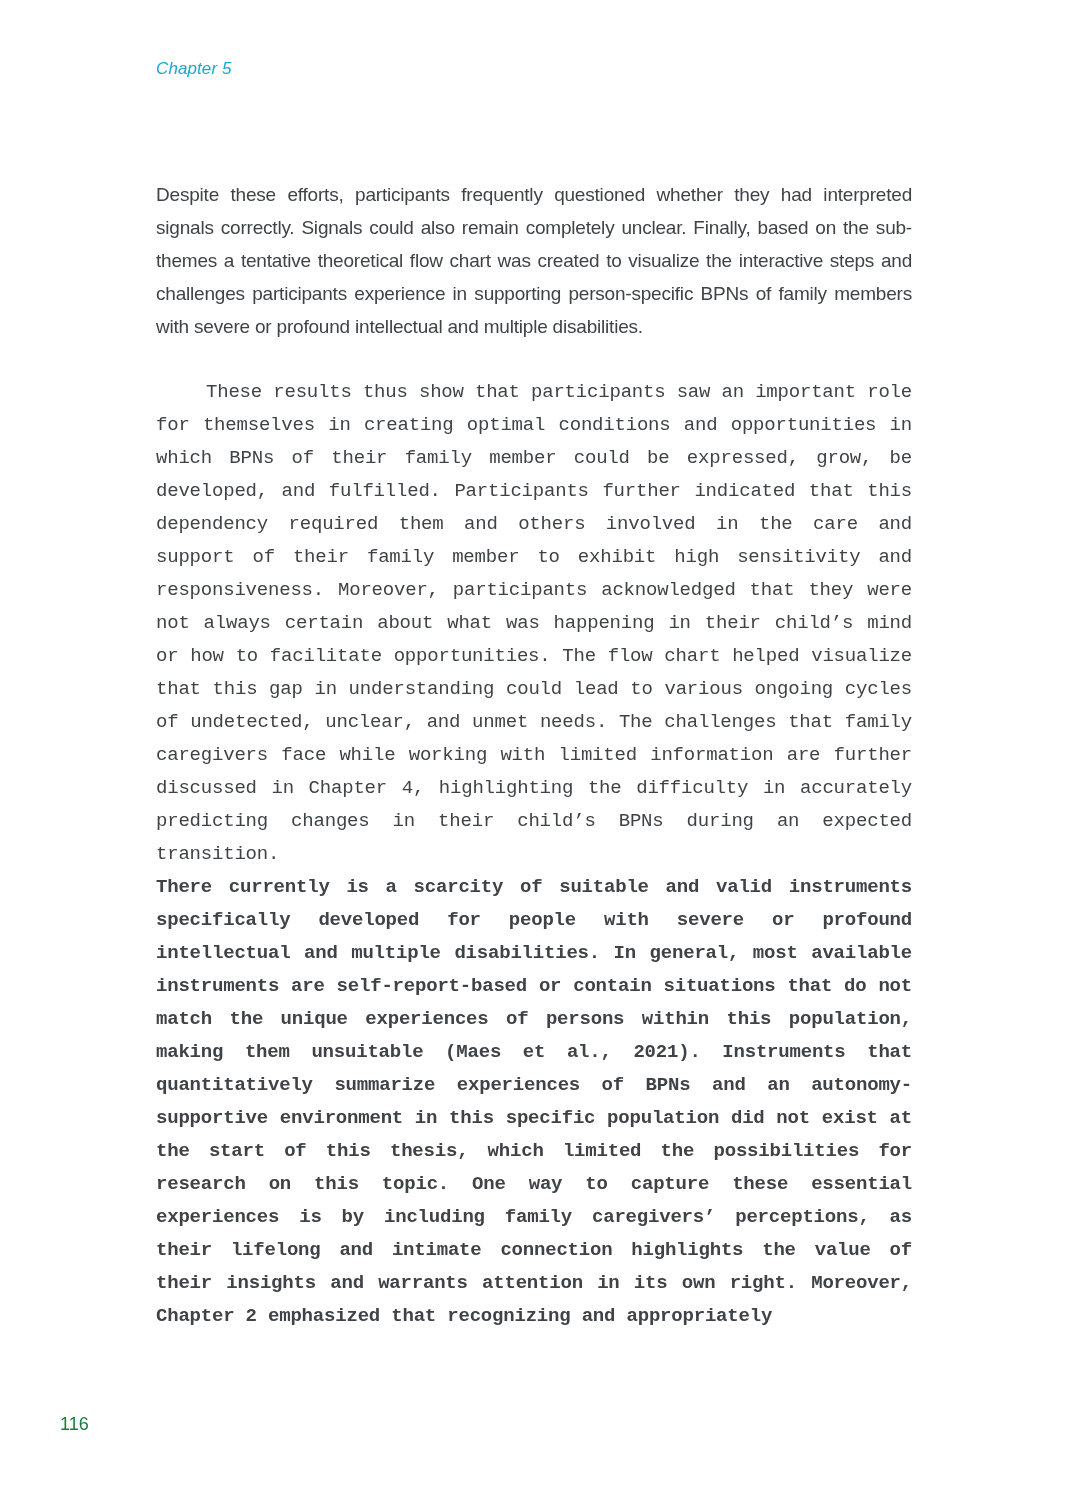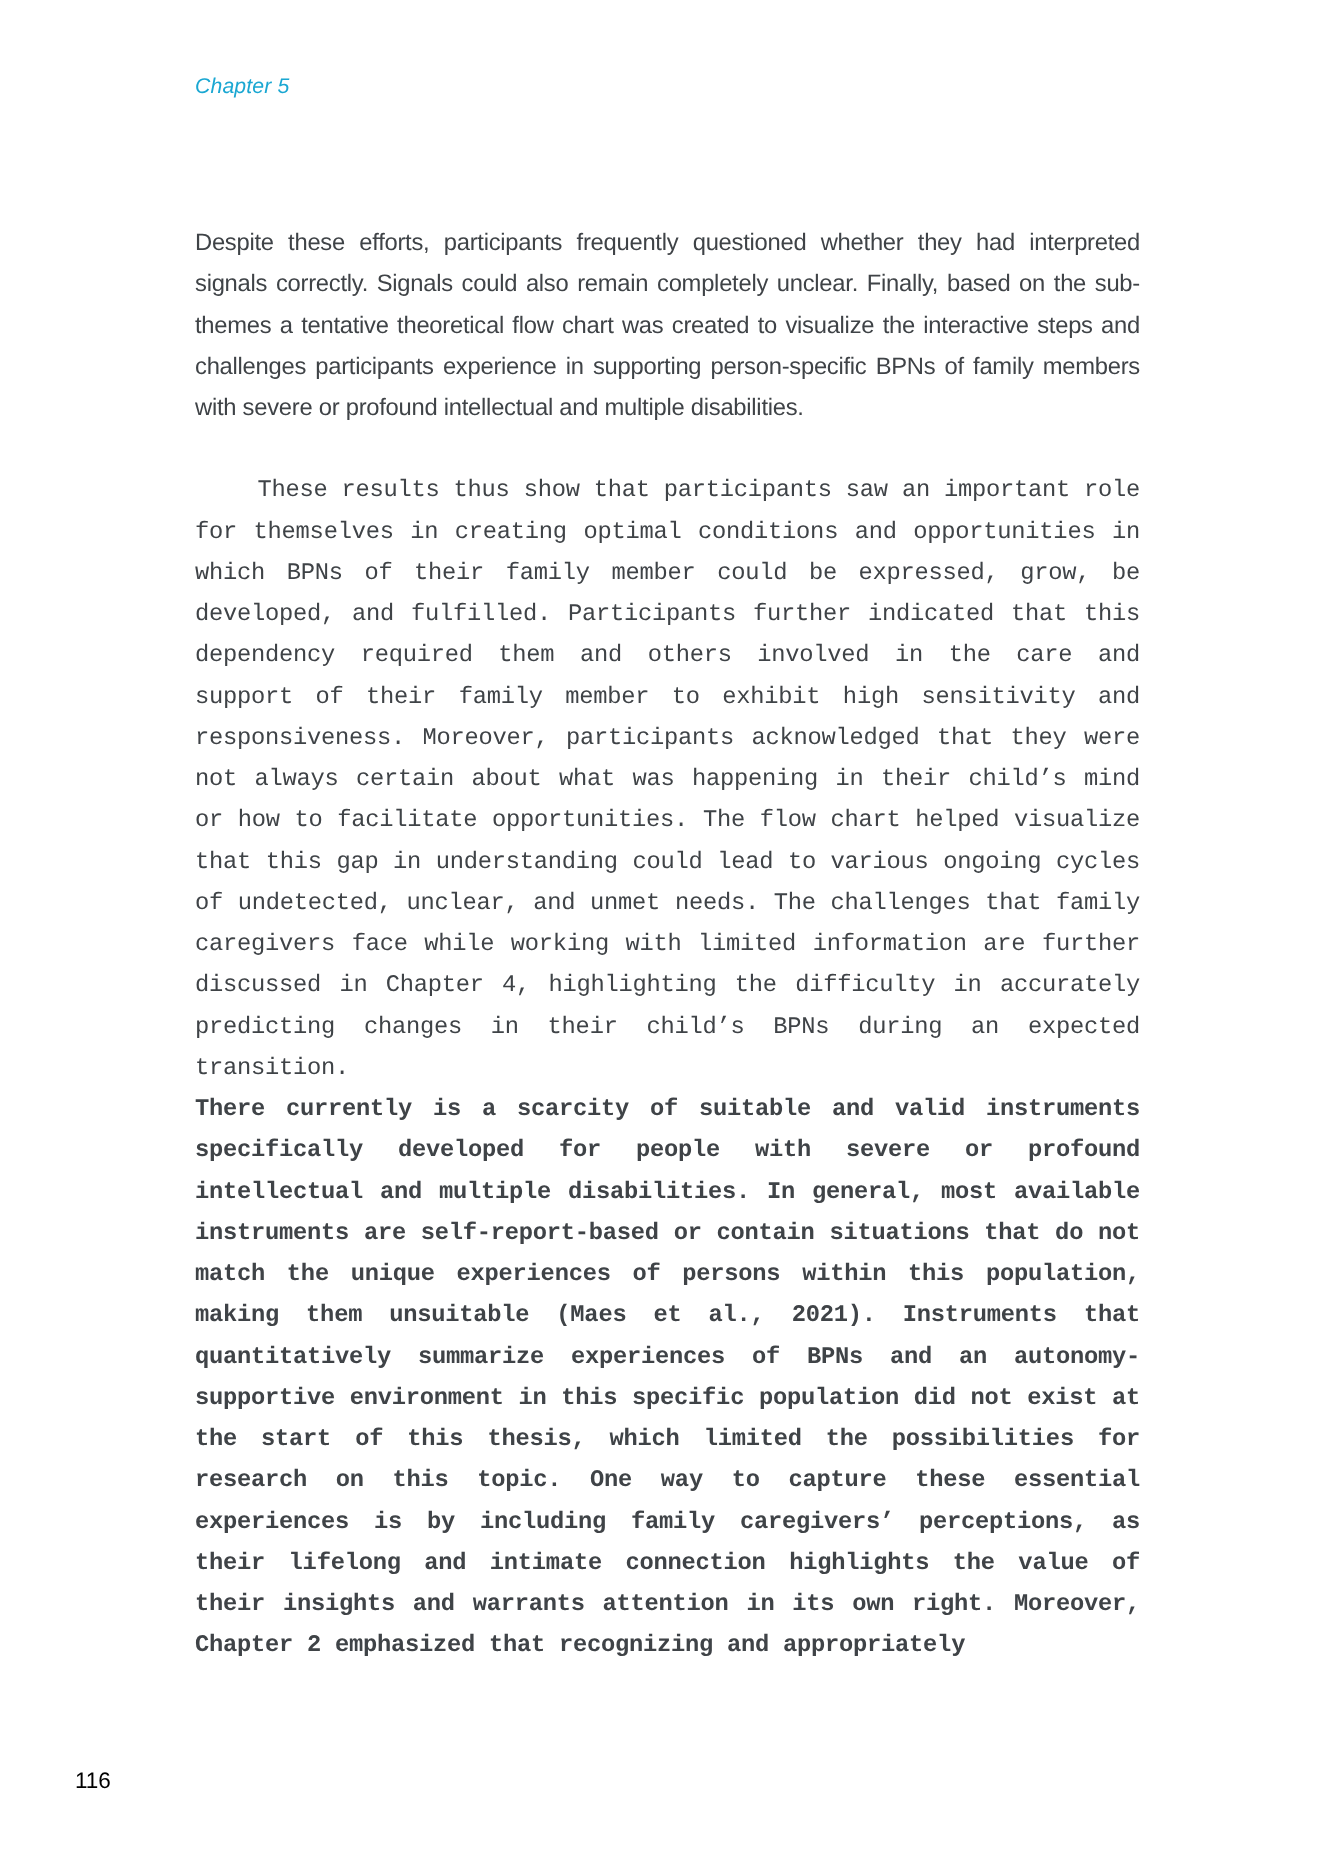--- a/index.html
+++ b/index.html
@@ -59,21 +59,21 @@
   .after-heading {
     margin-top: 0 !important;
     font-weight: bold;
   }
   .page-footer {
     position: absolute;
     left: 60px;
     top: 1412px;
     font-size: 18px;
     line-height: 24px;
-    color: #000000;
+    color: #15803d;
   }
 </style>
 </head>
 <body>
 
 <div class="page">
 
   <div class="running-header">Chapter 5</div>
 
   <div class="content">

